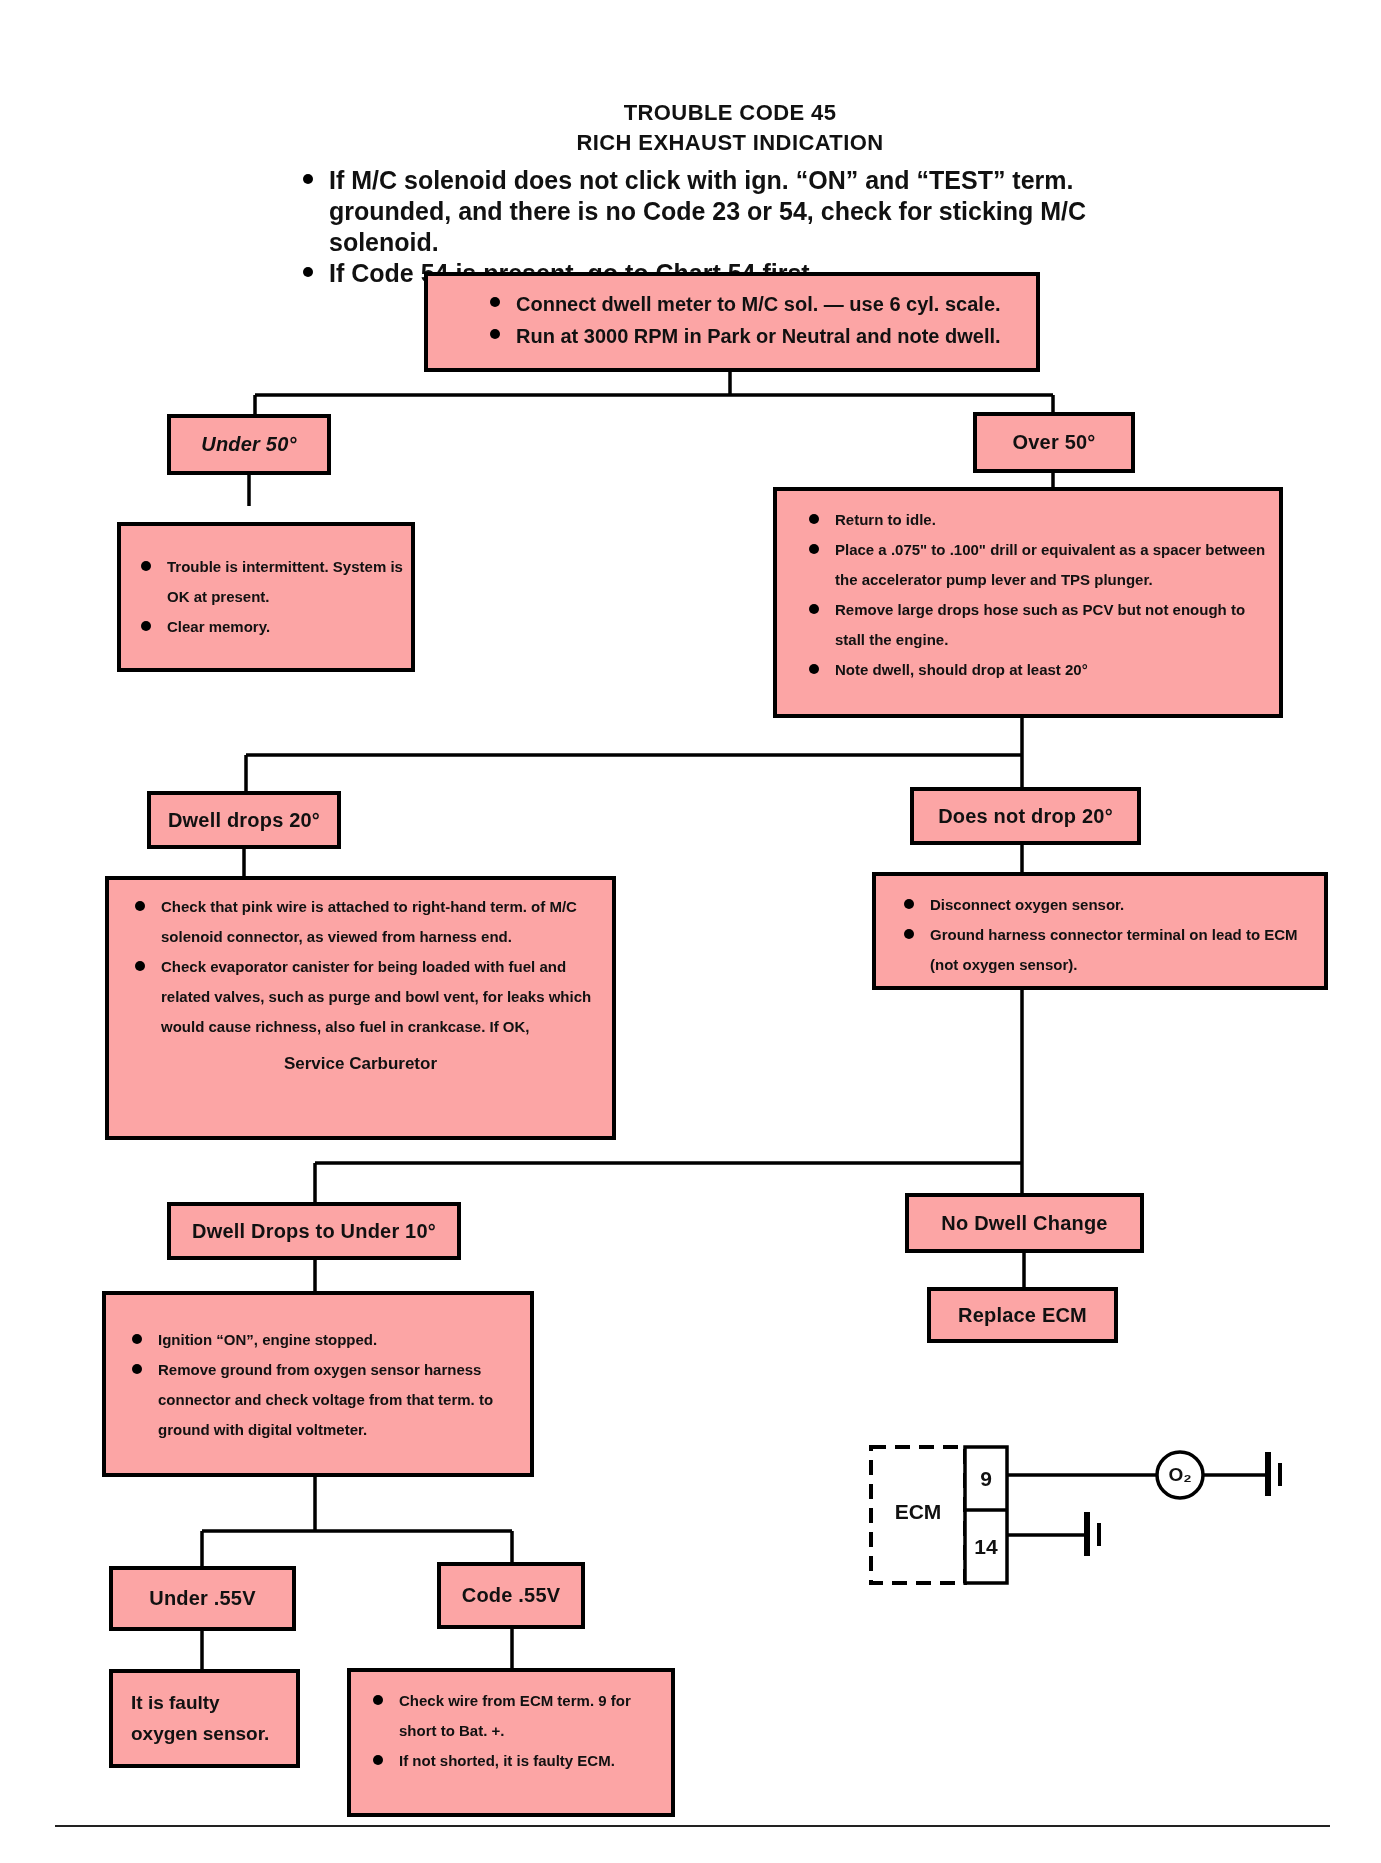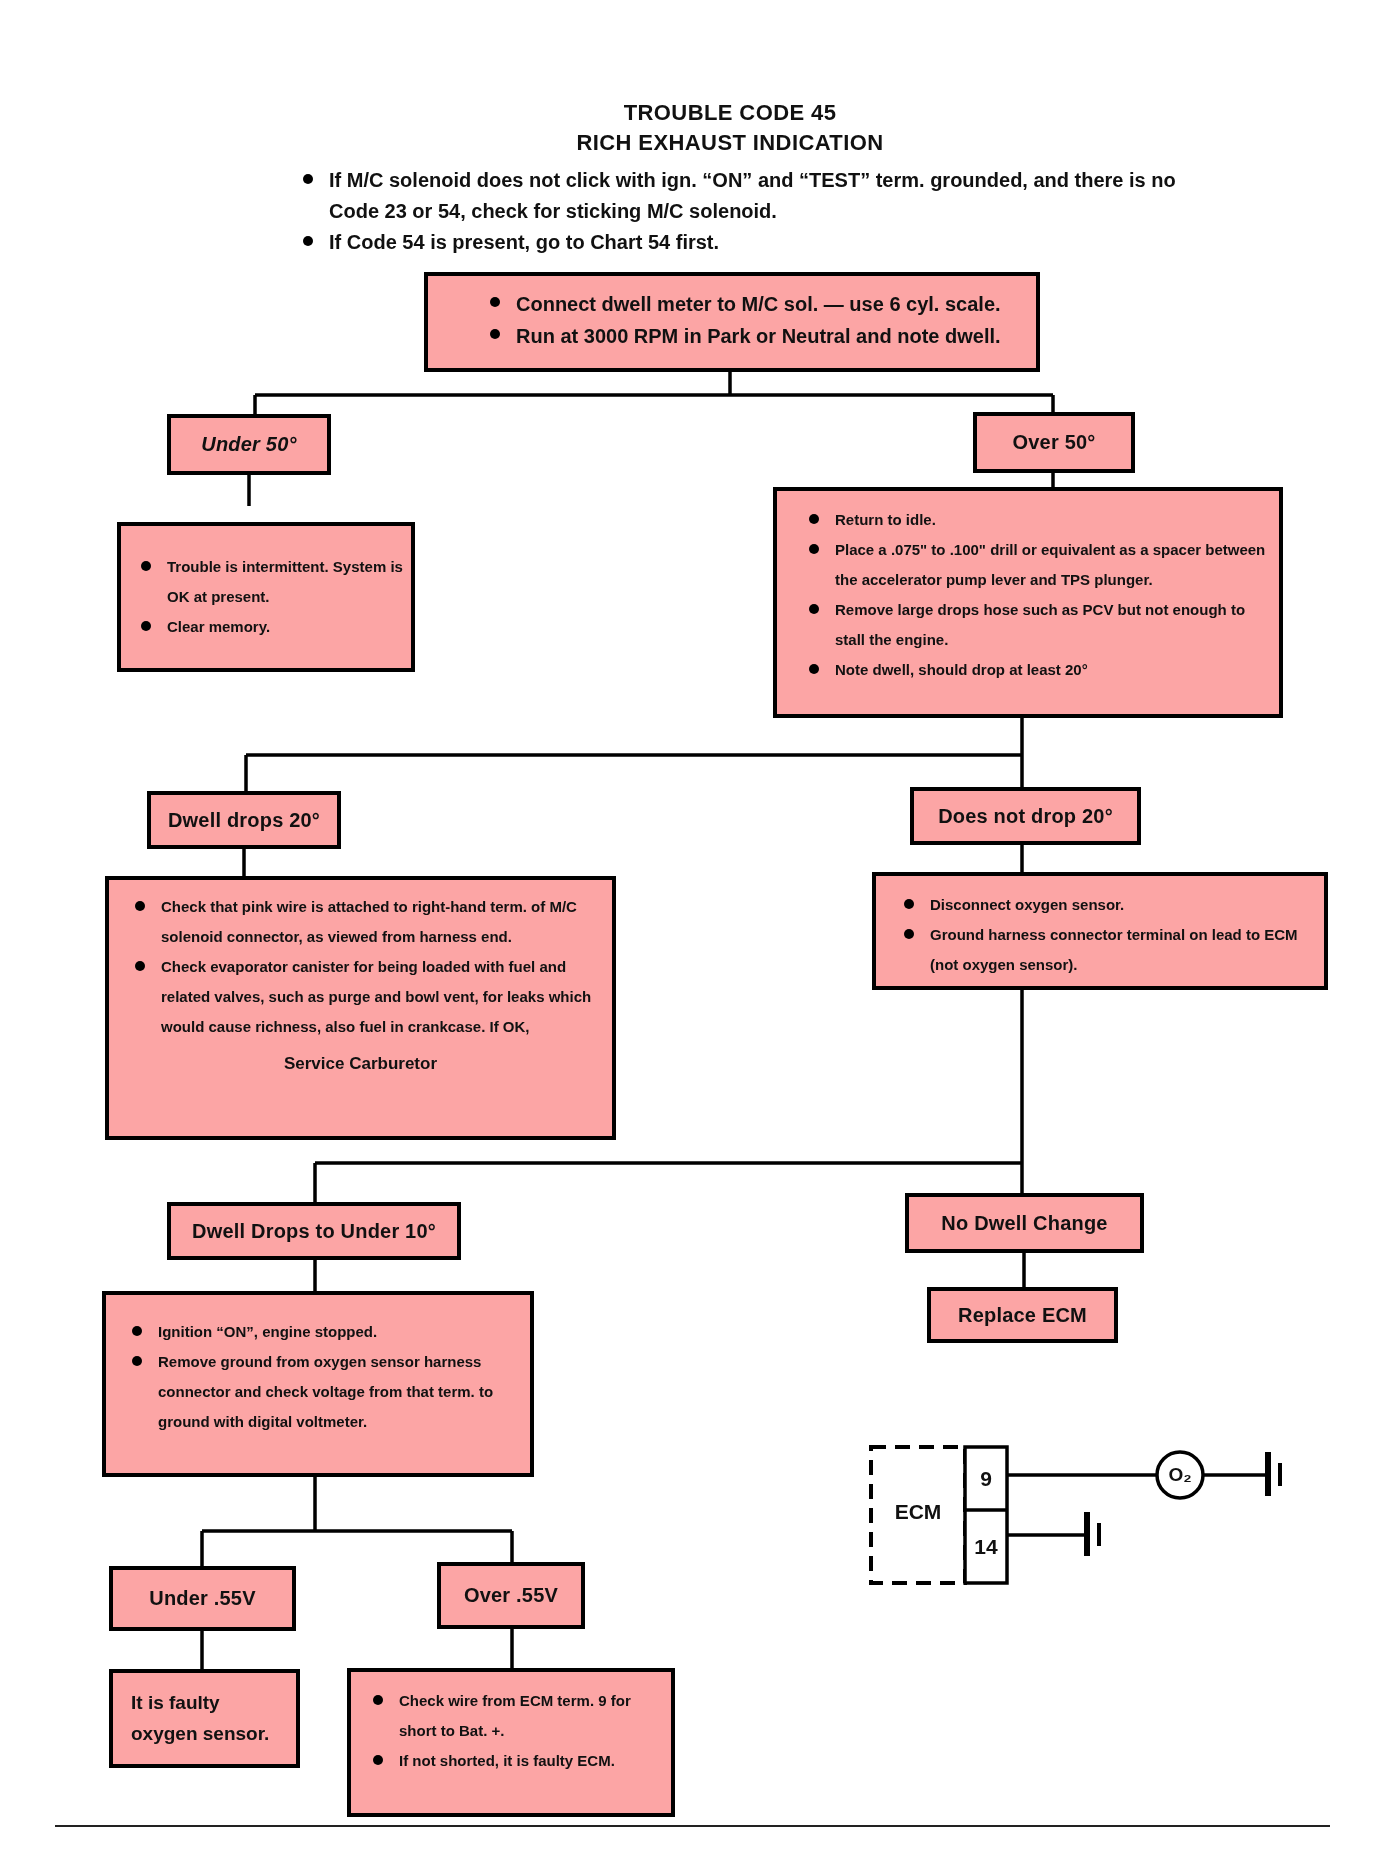--- a/index.html
+++ b/index.html
@@ -23,21 +23,21 @@
     text-align:center;
   }
   .title{
     text-align:center;font-weight:700;font-size:22px;line-height:30px;
     letter-spacing:.4px;z-index:1;margin-top:34px;
   }
   .blist{display:flex;flex-direction:column;}
   .bitem{display:flex;gap:16px;}
   .dot{flex:none;width:10px;height:10px;border-radius:50%;background:#000;margin-top:9px;}
   .txt{font-weight:700;}
-  .intro .txt{font-size:20px;line-height:31px;}
+  .intro .txt{font-size:25px;line-height:31px;}
   .body19 .txt{font-size:15px;line-height:30px;}
   .startbox .txt{font-size:20px;line-height:32px;}
   .footer-line{
     text-align:center;font-weight:700;font-size:17px;margin-top:12px;
   }
   .plain-text{font-weight:700;font-size:19px;line-height:31px;}
   .ecm-label{
     display:flex;align-items:center;justify-content:center;
     font-weight:700;z-index:1;
   }
@@ -188,21 +188,21 @@
         <span class="txt">Ground harness connector terminal on lead to ECM (not oxygen sensor).</span>
       </div>
     </div>
   </div>
 
   <div class="node label-node" style="left:167px;top:1202px;width:294px;height:58px;">
     <span>Dwell Drops to Under 10°</span>
   </div>
 
   <div class="node body19" style="left:102px;top:1291px;width:432px;height:186px;">
-    <div class="blist" style="padding:22px 12px 0 26px;">
+    <div class="blist" style="padding:30px 12px 0 26px;">
       <div class="bitem">
         <span class="dot"></span>
         <span class="txt">Ignition “ON”, engine stopped.</span>
       </div>
       <div class="bitem">
         <span class="dot"></span>
         <span class="txt">Remove ground from oxygen sensor harness connector and check voltage from that term. to ground with digital voltmeter.</span>
       </div>
     </div>
   </div>
@@ -217,21 +217,21 @@
 
   <div class="node label-node" style="left:109px;top:1566px;width:187px;height:65px;">
     <span>Under .55V</span>
   </div>
 
   <div class="node" style="left:109px;top:1669px;width:191px;height:99px;">
     <div class="plain-text" style="padding:14px 6px 0 18px;">It is faulty oxygen sensor.</div>
   </div>
 
   <div class="node label-node" style="left:437px;top:1562px;width:148px;height:67px;">
-    <span>Over .55V</span>
+    <span>Code .55V</span>
   </div>
 
   <div class="node body19" style="left:347px;top:1668px;width:328px;height:149px;">
     <div class="blist" style="padding:14px 8px 0 22px;">
       <div class="bitem">
         <span class="dot"></span>
         <span class="txt">Check wire from ECM term. 9 for short to Bat. +.</span>
       </div>
       <div class="bitem">
         <span class="dot"></span>

